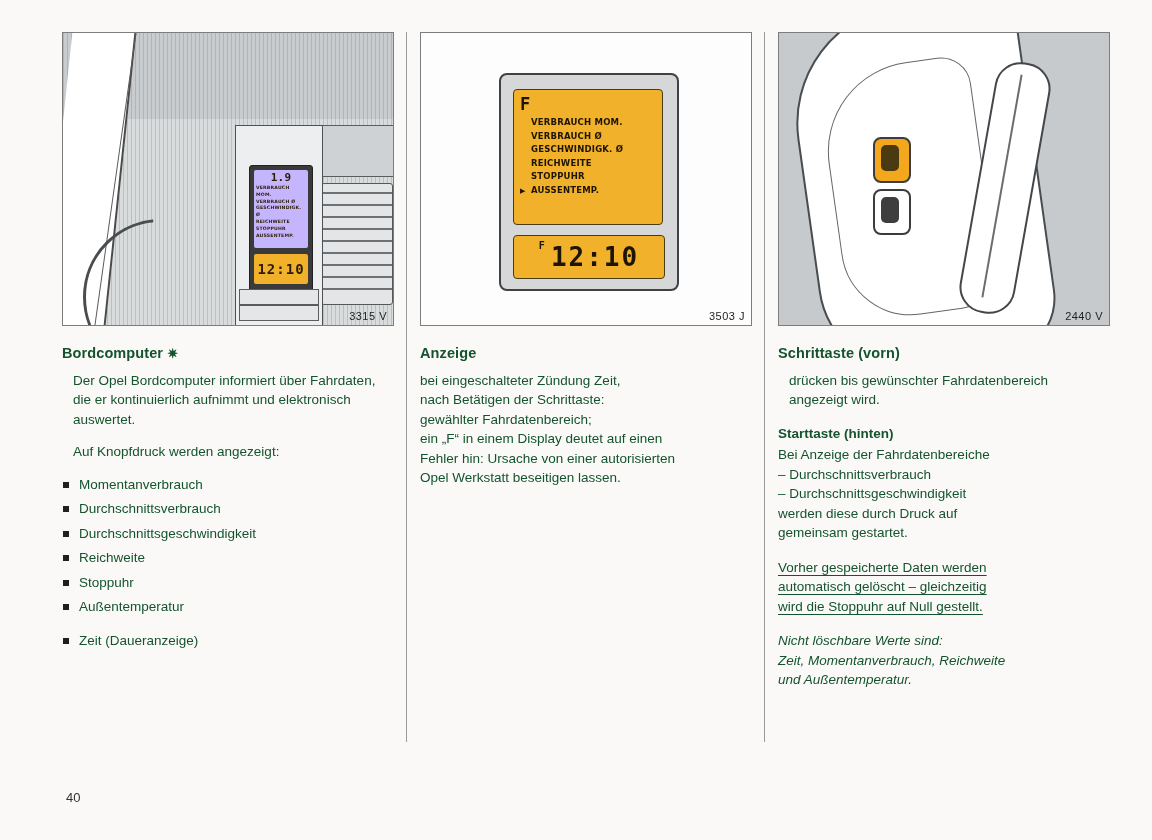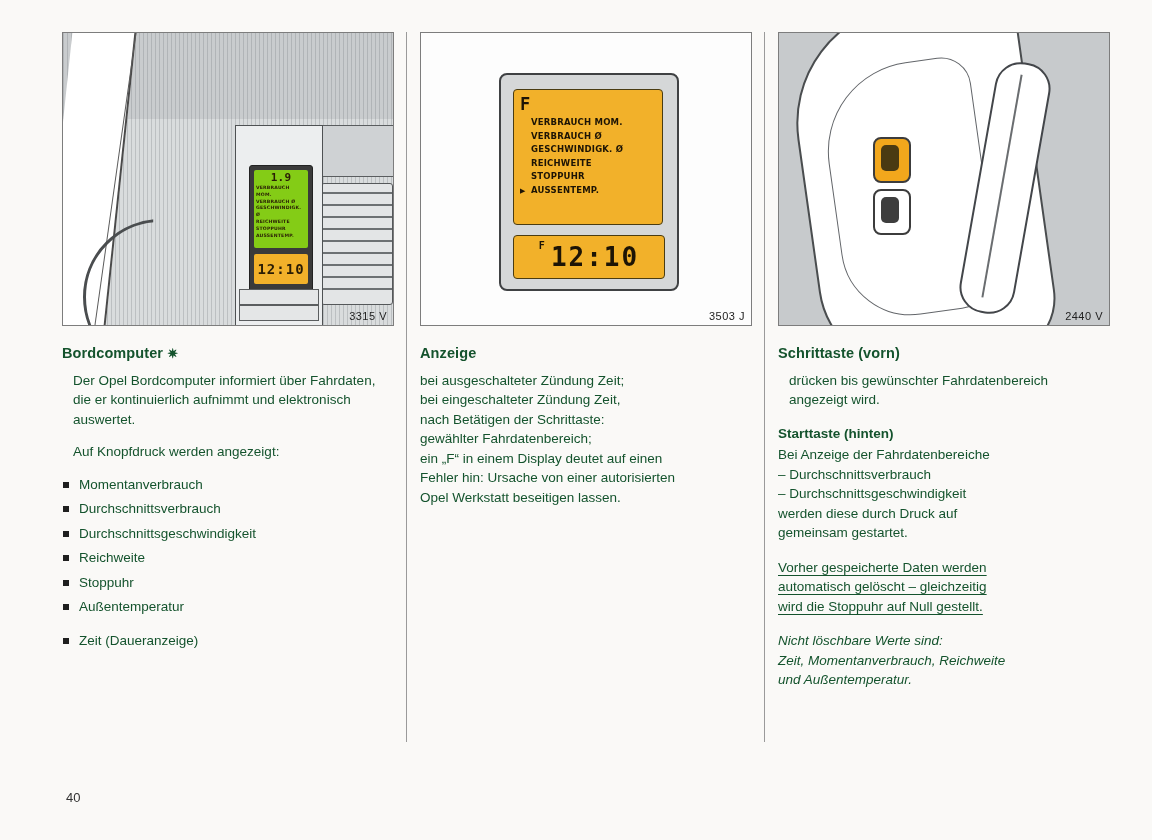--- a/index.html
+++ b/index.html
@@ -117,21 +117,21 @@
   .display-unit {
     position: absolute;
     left: 186px; top: 132px; width: 62px; height: 128px;
     background: #3a3a3a;
     border: 1.5px solid #222;
     border-radius: 3px;
   }
   .lcd-small {
     position: absolute;
     left: 4px; top: 4px; width: 54px; height: 78px;
-    background: #84cc16;
+    background: #c4b5fd;
     border-radius: 2px;
     font-size: 4.6px;
     line-height: 6.8px;
     color: #2a1d05;
     padding: 1px 2px;
     box-sizing: border-box;
     font-family: "DejaVu Sans", sans-serif;
     font-weight: bold;
     letter-spacing: 0.2px;
   }
@@ -447,21 +447,20 @@
           <span class="mini">F</span>
           <span>12:10</span>
         </div>
       </div>
       <div class="fig-code">3503 J</div>
     </div>
 
     <div class="body-text">
       <h2 class="heading">Anzeige</h2>
       <div class="lines-block">
-        <div>bei ausgeschalteter Zündung Zeit;</div>
         <div>bei eingeschalteter Zündung Zeit,</div>
         <div>nach Betätigen der Schrittaste:</div>
         <div>gewählter Fahrdatenbereich;</div>
         <div>ein „F“ in einem Display deutet auf einen</div>
         <div>Fehler hin: Ursache von einer autorisierten</div>
         <div>Opel Werkstatt beseitigen lassen.</div>
       </div>
     </div>
   </div>
 

